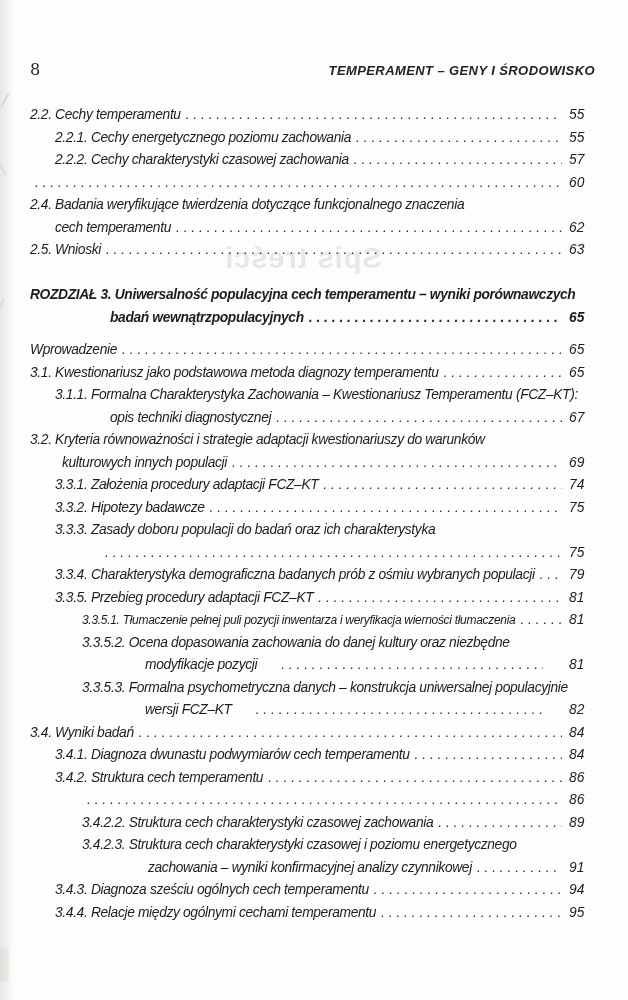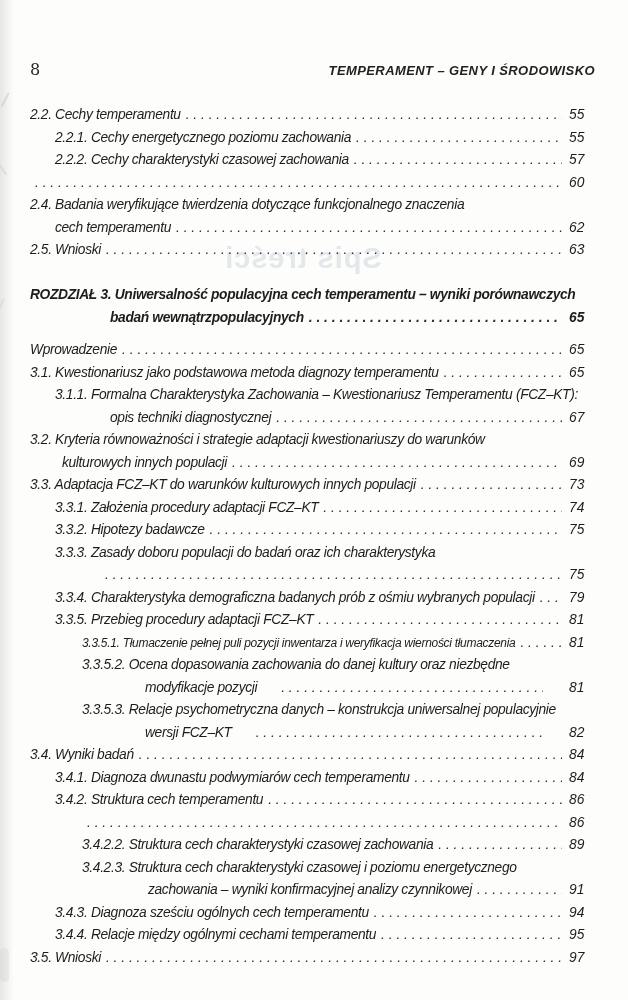--- a/index.html
+++ b/index.html
@@ -131,25 +131,20 @@
       </div>
     <div class="row i0">
         <span class="t">3.2. Kryteria równoważności i strategie adaptacji kwestionariuszy do warunków</span>
         <span class="sp"></span>
       </div>
     <div class="row i32">
         <span class="t">kulturowych innych populacji</span>
         <span class="leader"></span>
         <span class="pg">69</span>
       </div>
-    <div class="row i0">
-        <span class="t">3.3. Adaptacja FCZ–KT do warunków kulturowych innych populacji</span>
-        <span class="leader"></span>
-        <span class="pg">73</span>
-      </div>
     <div class="row i25">
         <span class="t">3.3.1. Założenia procedury adaptacji FCZ–KT</span>
         <span class="leader"></span>
         <span class="pg">74</span>
       </div>
     <div class="row i25">
         <span class="t">3.3.2. Hipotezy badawcze</span>
         <span class="leader"></span>
         <span class="pg">75</span>
       </div>
@@ -179,21 +174,21 @@
     <div class="row i52">
         <span class="t">3.3.5.2. Ocena dopasowania zachowania do danej kultury oraz niezbędne</span>
         <span class="sp"></span>
       </div>
     <div class="row i115">
         <span class="t">modyfikacje pozycji</span>
         <span class="leader"></span>
         <span class="pg">81</span>
       </div>
     <div class="row i52">
-        <span class="t">3.3.5.3. Relacje psychometryczna danych – konstrukcja uniwersalnej populacyjnie</span>
+        <span class="t">3.3.5.3. Formalna psychometryczna danych – konstrukcja uniwersalnej populacyjnie</span>
         <span class="sp"></span>
       </div>
     <div class="row i115">
         <span class="t">wersji FCZ–KT</span>
         <span class="leader"></span>
         <span class="pg">82</span>
       </div>
     <div class="row i0">
         <span class="t">3.4. Wyniki badań</span>
         <span class="leader"></span>
@@ -230,20 +225,15 @@
     <div class="row i25">
         <span class="t">3.4.3. Diagnoza sześciu ogólnych cech temperamentu</span>
         <span class="leader"></span>
         <span class="pg">94</span>
       </div>
     <div class="row i25">
         <span class="t">3.4.4. Relacje między ogólnymi cechami temperamentu</span>
         <span class="leader"></span>
         <span class="pg">95</span>
       </div>
-    <div class="row i0">
-        <span class="t">3.5. Wnioski</span>
-        <span class="leader"></span>
-        <span class="pg">97</span>
-      </div>
 
   </div>
 </div>
 
 </body></html>

